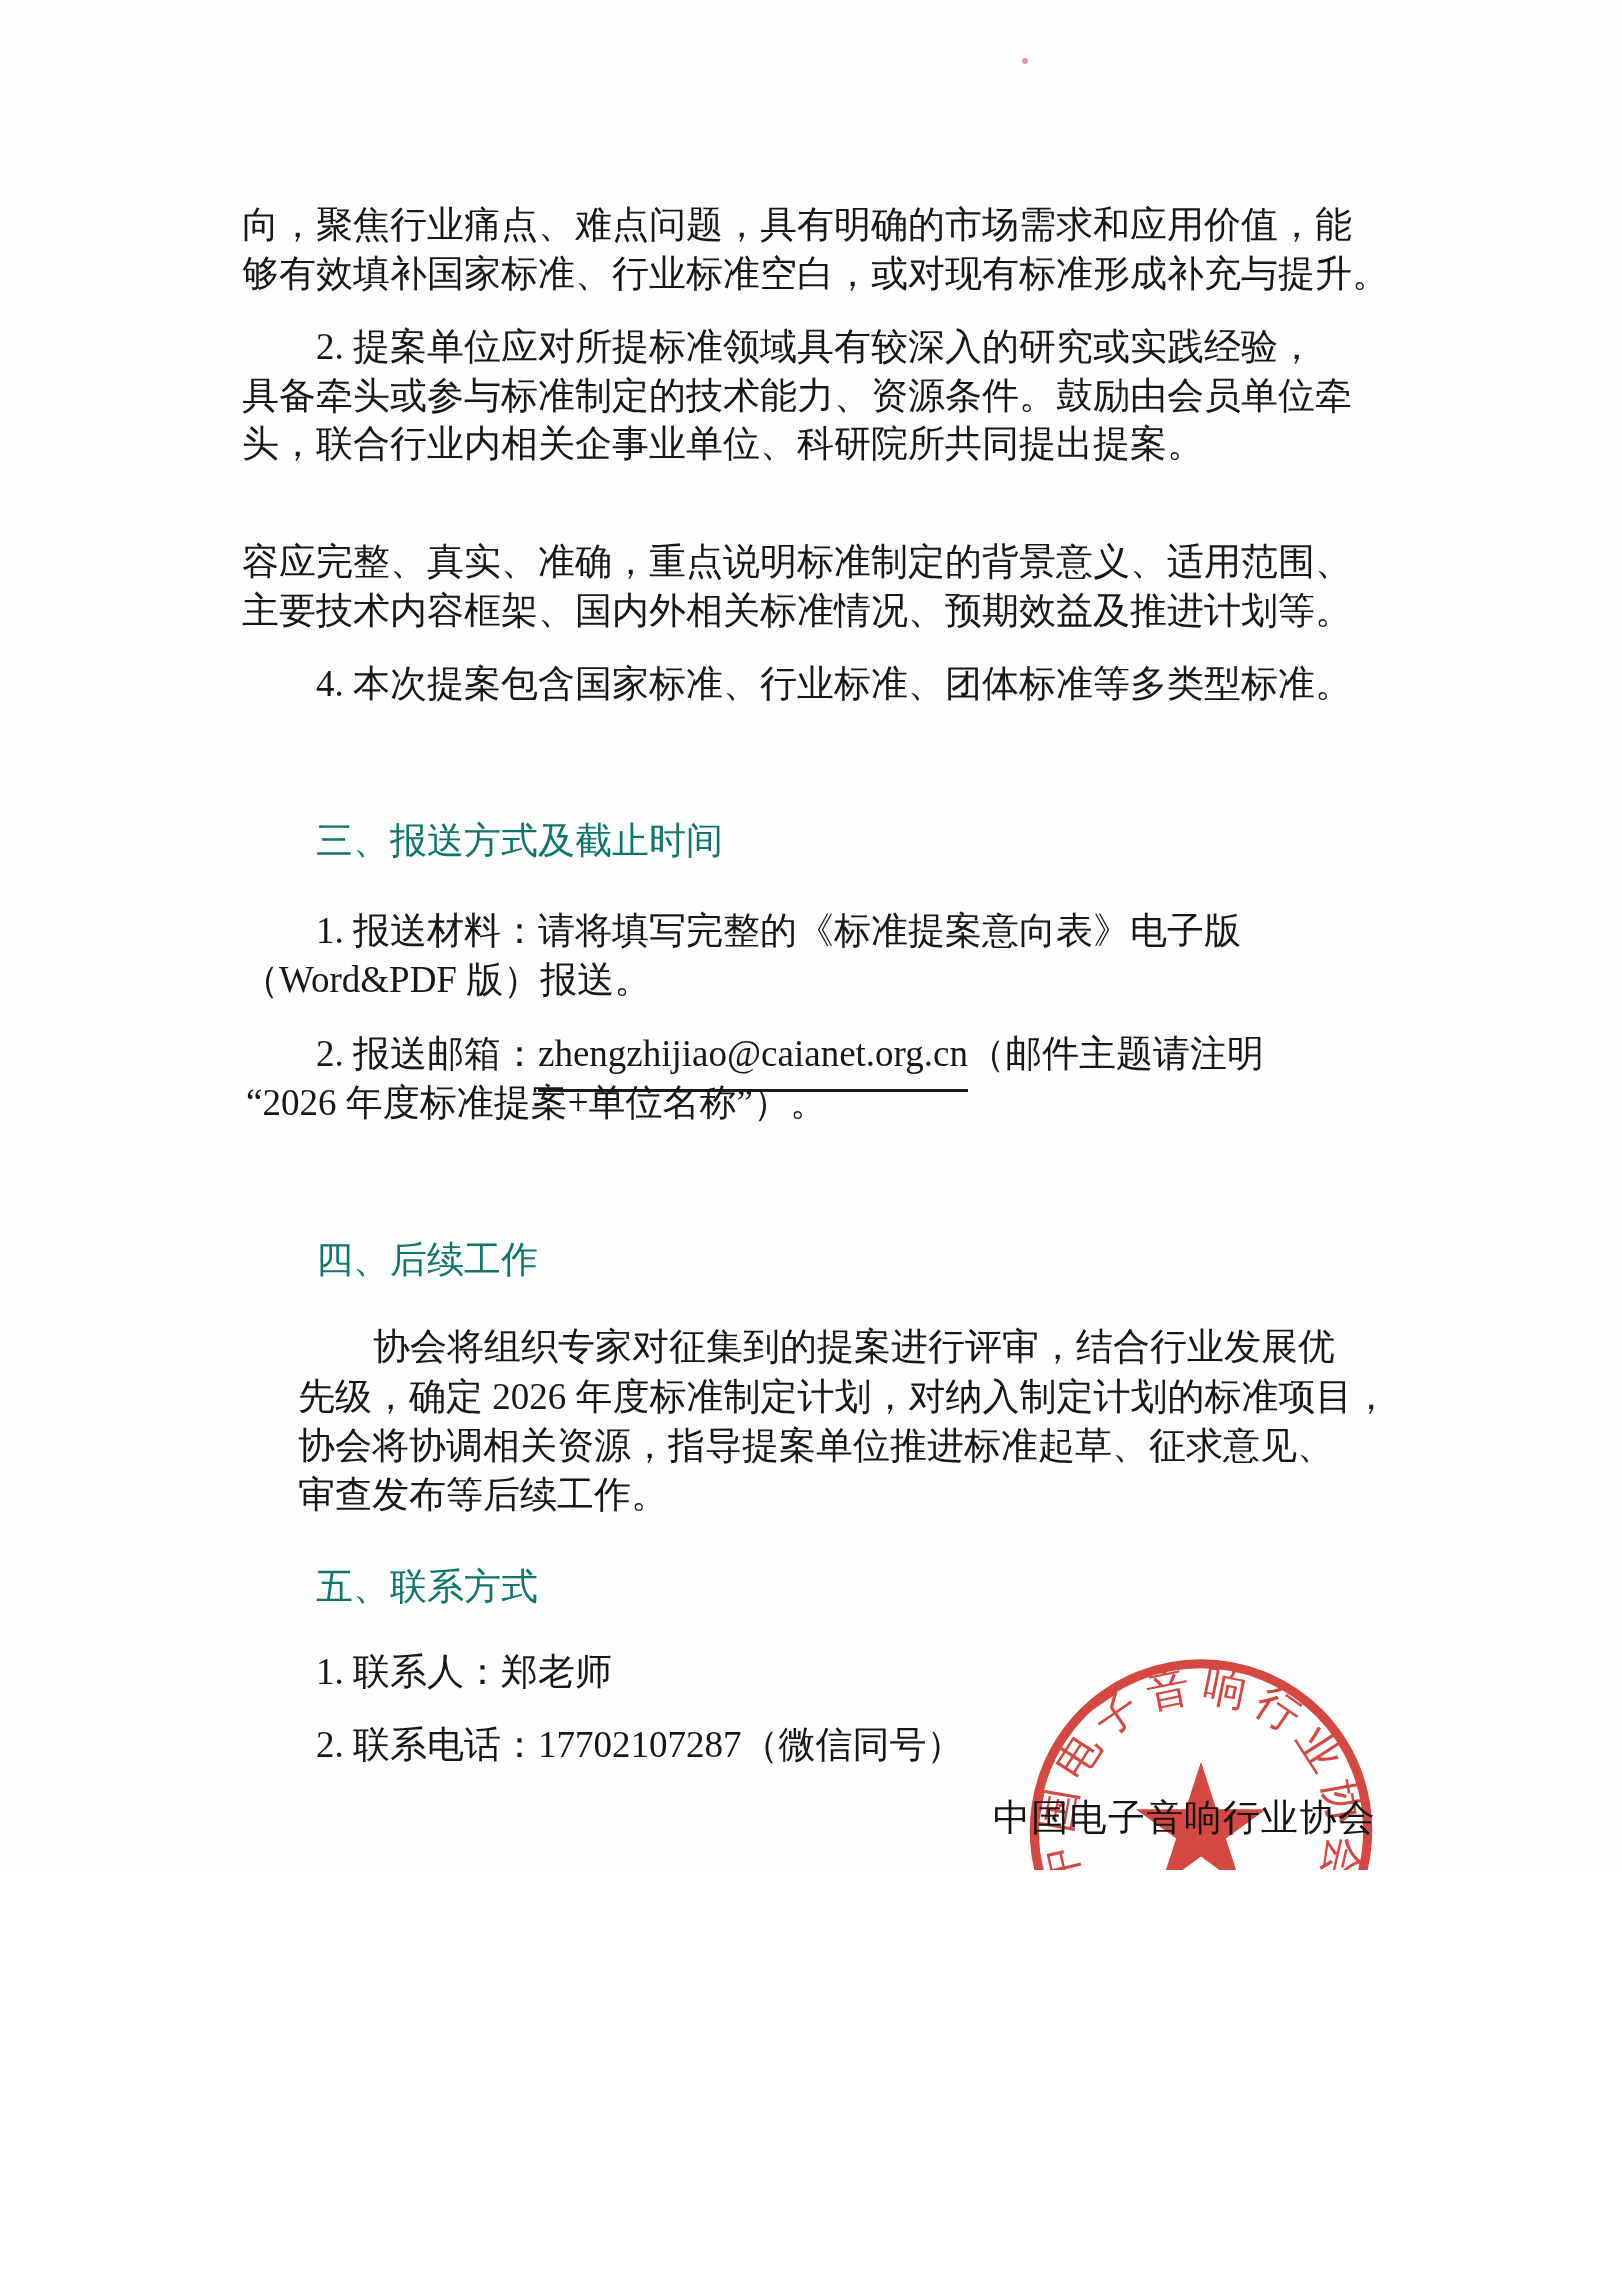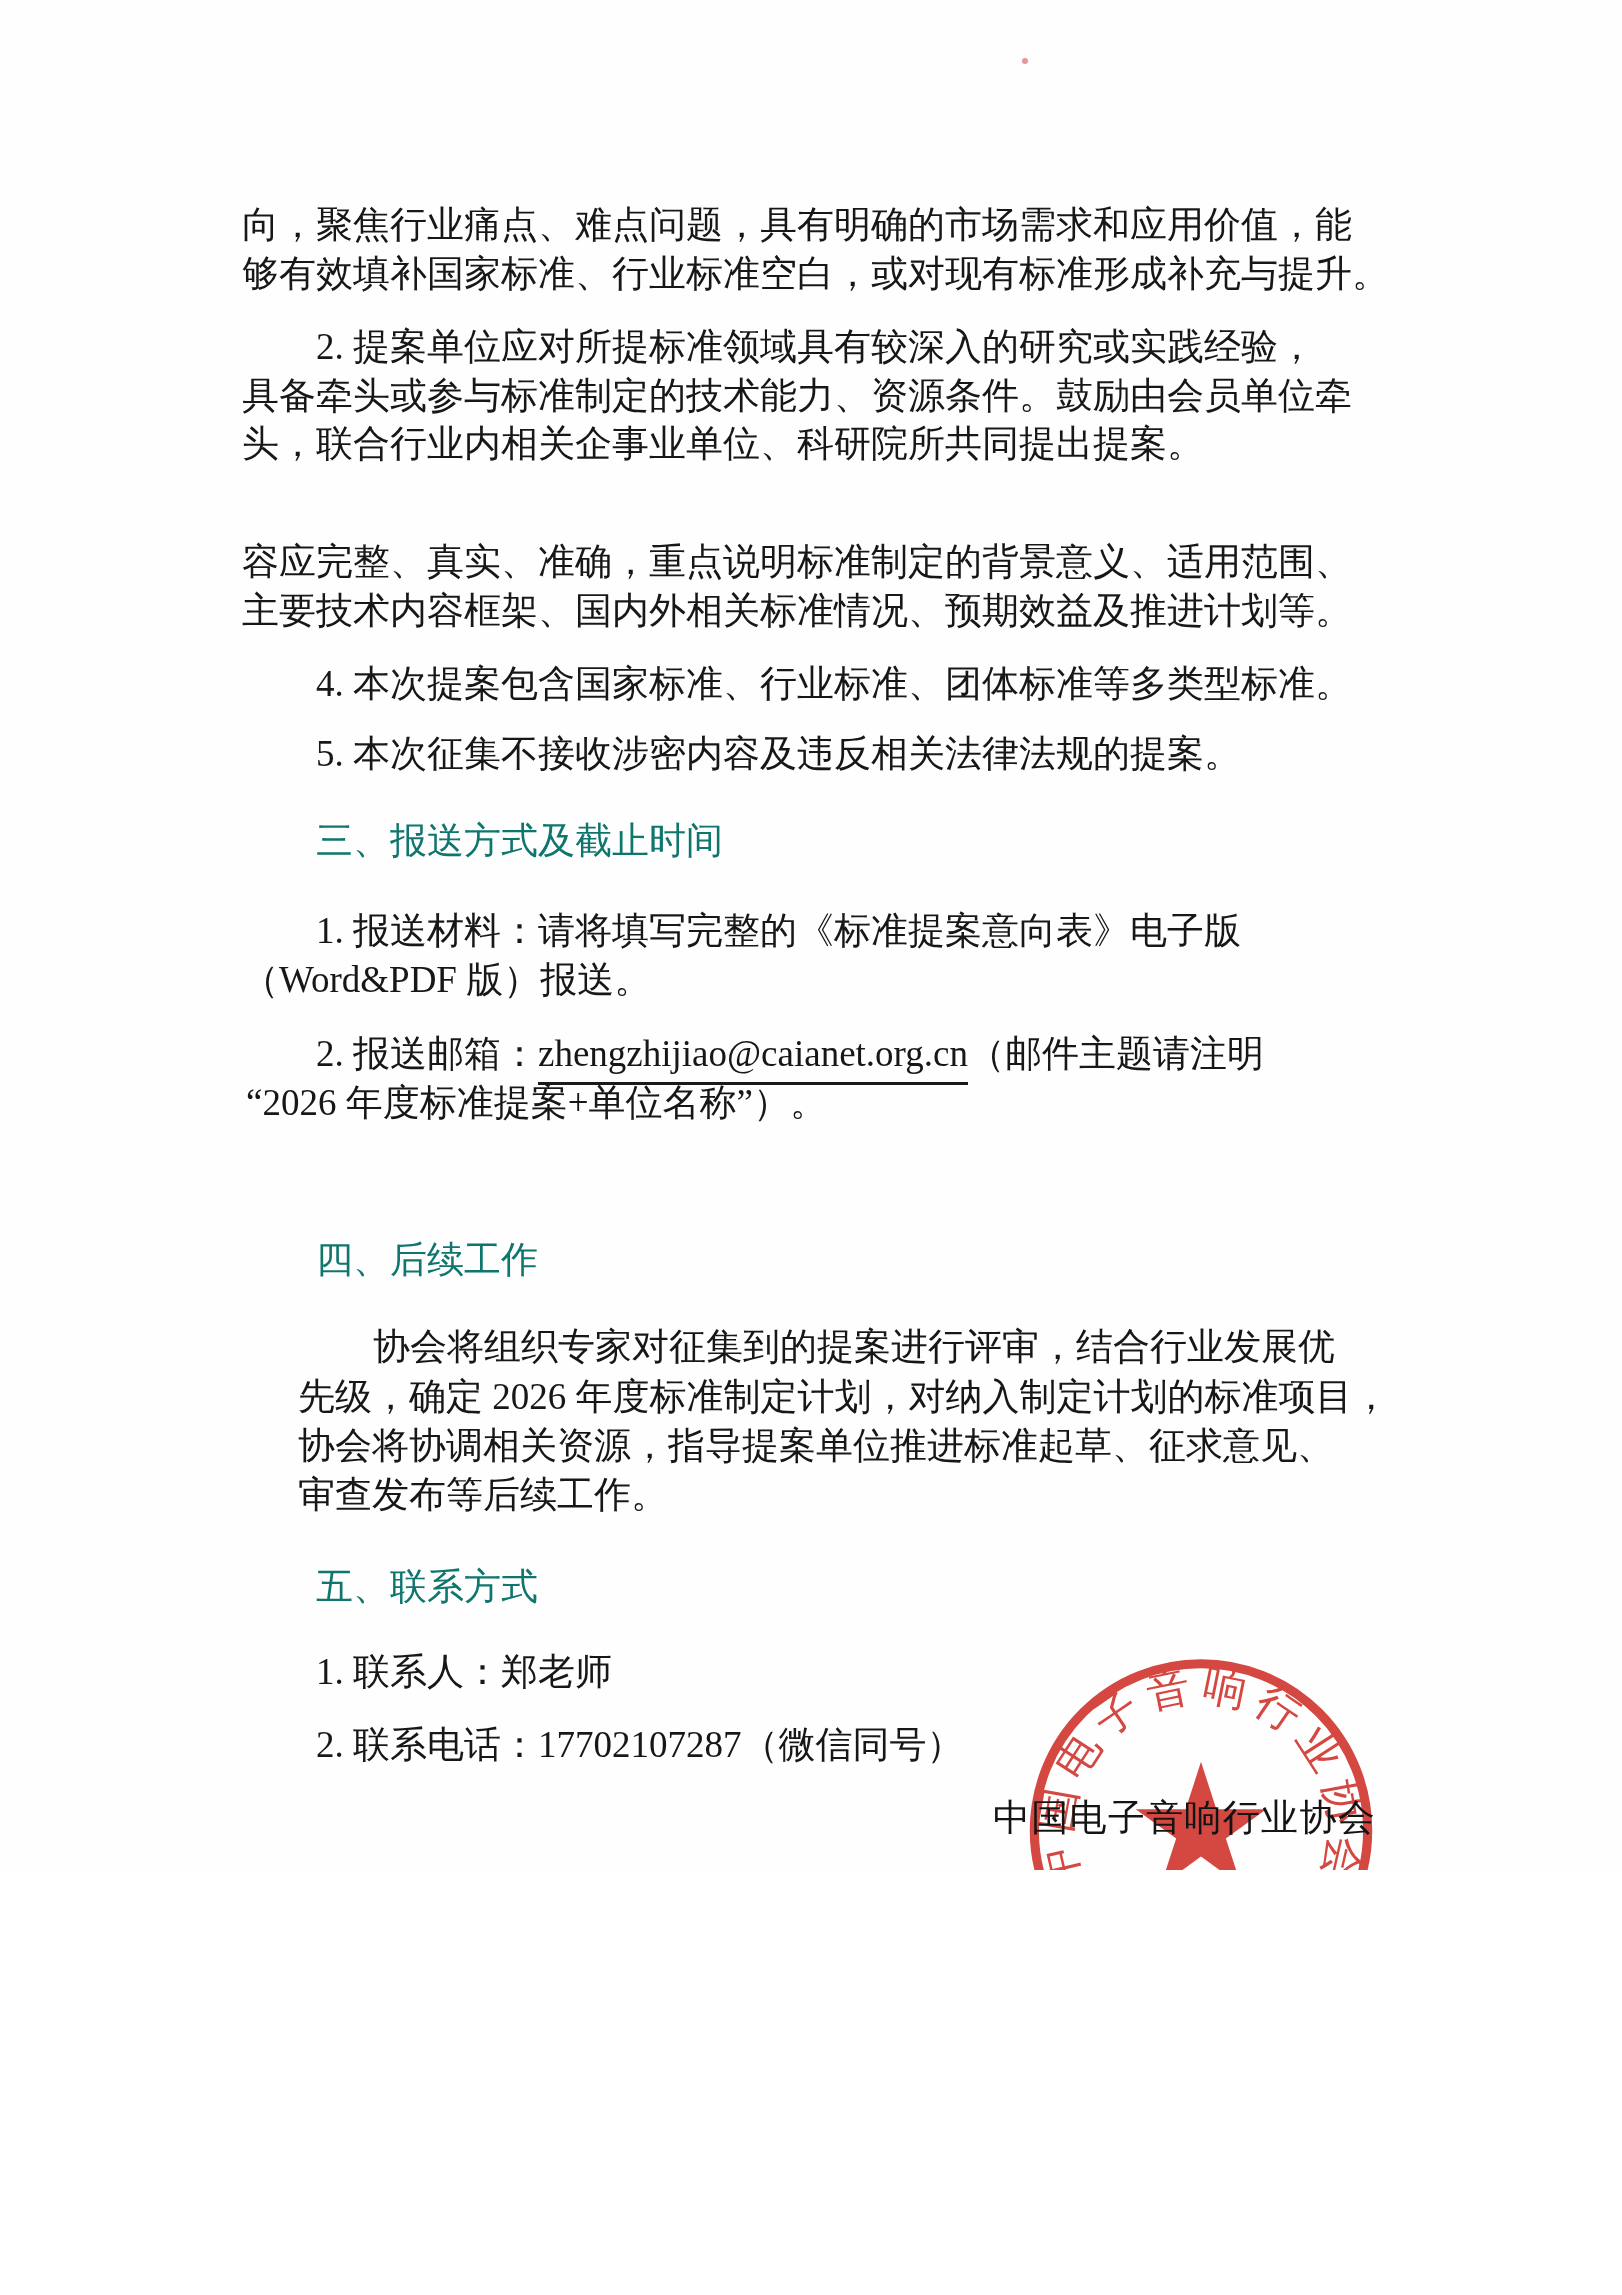--- a/index.html
+++ b/index.html
@@ -15,21 +15,21 @@
     position:absolute;
     font-size:37px;
     line-height:1;
     color:#171717;
     white-space:pre;
     font-family:"Liberation Serif","DejaVu Serif",serif;
   }
   .heading{ color:#0f766e; }
   .email{
     border-bottom:3.3px solid #1a1a1a;
-    padding-bottom:8px;
+    padding-bottom:15px;
   }
   .signoff{
     position:absolute;
     font-size:37px;
     line-height:1;
     color:#141414;
     white-space:pre;
     z-index:3;
   }
   #signoff-date{ font-size:44px; }
@@ -67,21 +67,20 @@
   <div class="line" style="left:242px;top:255px">够有效填补国家标准、行业标准空白，或对现有标准形成补充与提升。</div>
 
   <div class="line" style="left:316px;top:328px">2. 提案单位应对所提标准领域具有较深入的研究或实践经验，</div>
   <div class="line" style="left:242px;top:377px">具备牵头或参与标准制定的技术能力、资源条件。鼓励由会员单位牵</div>
   <div class="line" style="left:242px;top:425px">头，联合行业内相关企事业单位、科研院所共同提出提案。</div>
 
   <div class="line" style="left:242px;top:543px">容应完整、真实、准确，重点说明标准制定的背景意义、适用范围、</div>
   <div class="line" style="left:242px;top:592px">主要技术内容框架、国内外相关标准情况、预期效益及推进计划等。</div>
 
   <div class="line" style="left:316px;top:665px">4. 本次提案包含国家标准、行业标准、团体标准等多类型标准。</div>
-  <div class="line" style="left:316px;top:735px">5. 本次征集不接收涉密内容及违反相关法律法规的提案。</div>
 
   <div class="line heading" style="left:316px;top:822px">三、报送方式及截止时间</div>
   <div class="line" style="left:316px;top:912px">1. 报送材料：请将填写完整的《标准提案意向表》电子版</div>
   <div class="line" style="left:242px;top:961px">（Word&amp;PDF 版）报送。</div>
 
   <div class="line" style="left:316px;top:1035px"><span>2. 报送邮箱：</span><span class="email">zhengzhijiao@caianet.org.cn</span><span>（邮件主题请注明</span></div>
   <div class="line" style="left:246px;top:1084px">“2026 年度标准提案+单位名称”）。</div>
 
 
   <div class="line heading" style="left:316px;top:1241px">四、后续工作</div>

